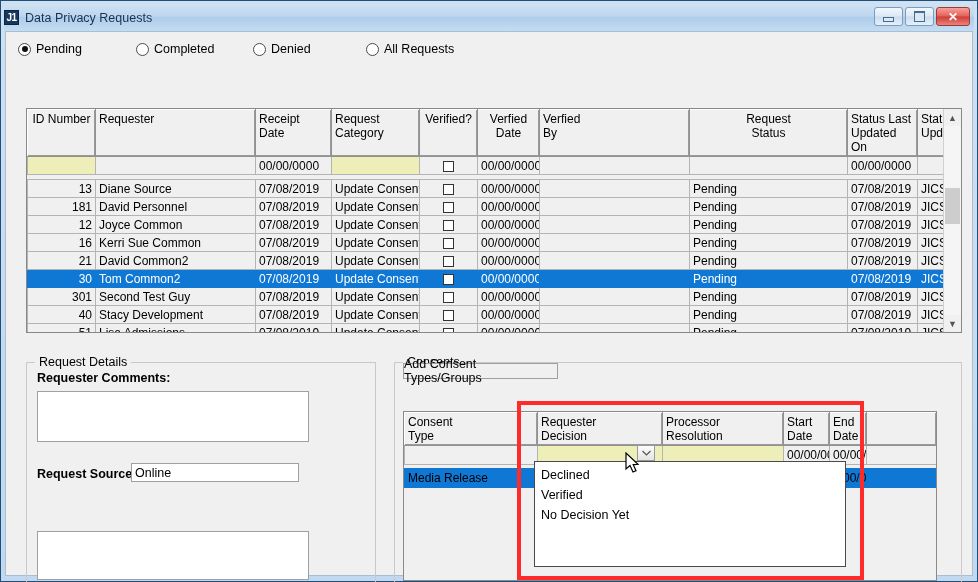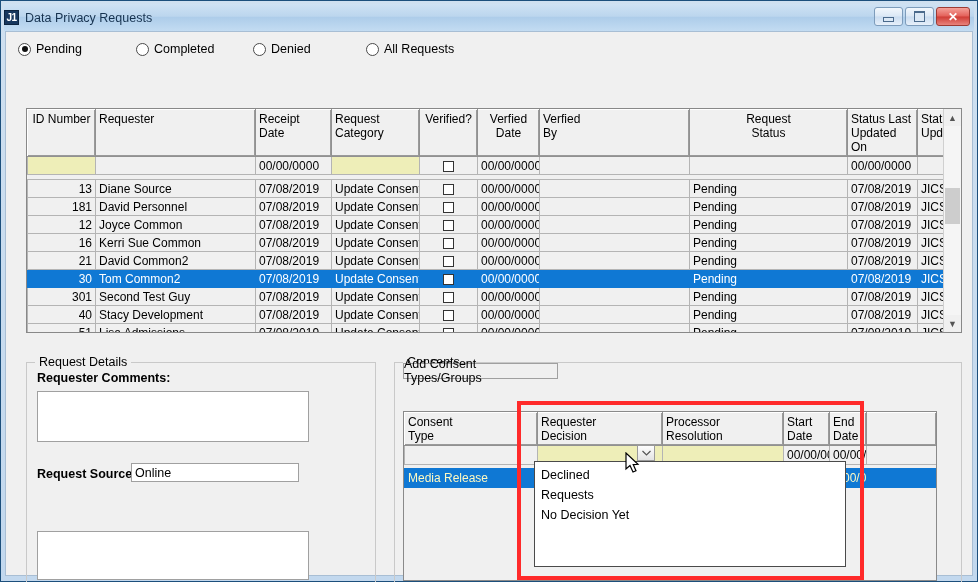--- a/index.html
+++ b/index.html
@@ -122,21 +122,21 @@
   }
   table.cg{border-collapse:collapse;table-layout:fixed;width:100%;font-size:12px;}
   table.cg th{
     background:#f0f0f0;border:1px solid #919191;border-top:1px solid #fff;border-left:1px solid #fff;
     padding:2px 3px;font-weight:normal;vertical-align:top;height:28px;text-align:left;
     box-shadow:inset -1px -1px 0 #9a9a9a;
   }
   table.cg td{border:1px solid #b4b4b4;background:#f0f0f0;padding:1px 3px;height:16px;
     white-space:nowrap;overflow:hidden;}
   table.cg tr.newrow td.edit{background:#eeeeb8;}
-  table.cg tr.sel td{background:#0f78d4;color:#fef9c3;border-color:#0f78d4;}
+  table.cg tr.sel td{background:#0f78d4;color:#000000;border-color:#0f78d4;}
   table.cg tr.sep td{height:3px;border:none;background:#f0f0f0;padding:0;}
   .combo-arrow{
     position:absolute;left:631px;top:413px;width:18px;height:16px;
     background:linear-gradient(to bottom,#fdfdfd,#e3e3e3);
     border:1px solid #9a9a9a;box-sizing:border-box;
     display:flex;align-items:center;justify-content:center;font-size:8px;color:#555;
   }
   
   .dropdown{
     position:absolute;left:528px;top:429px;width:312px;height:106px;
@@ -467,21 +467,21 @@
     </div>
 
     <div class="combo-arrow">
       <svg width="9" height="6" viewBox="0 0 9 6">
           <path d="M0.5 1 L4.5 5 L8.5 1" stroke="#555" stroke-width="1.2" fill="none"></path>
         </svg>
     </div>
 
     <div class="dropdown" id="dropdown-list">
         <div class="dd-item">Declined</div>
-        <div class="dd-item">Requests</div>
+        <div class="dd-item">Verified</div>
         <div class="dd-item">No Decision Yet</div>
       </div>
 
     <div class="annot"></div>
 
     <div class="cursor">
       <svg width="16" height="23" viewBox="0 0 16 23">
         <polygon points="1,1 1,17 5,13.5 8,20 11,18.8 8.2,12.6 13,12.3" fill="#ffffff" stroke="#000000" stroke-width="1.2"></polygon>
       </svg>
     </div>

